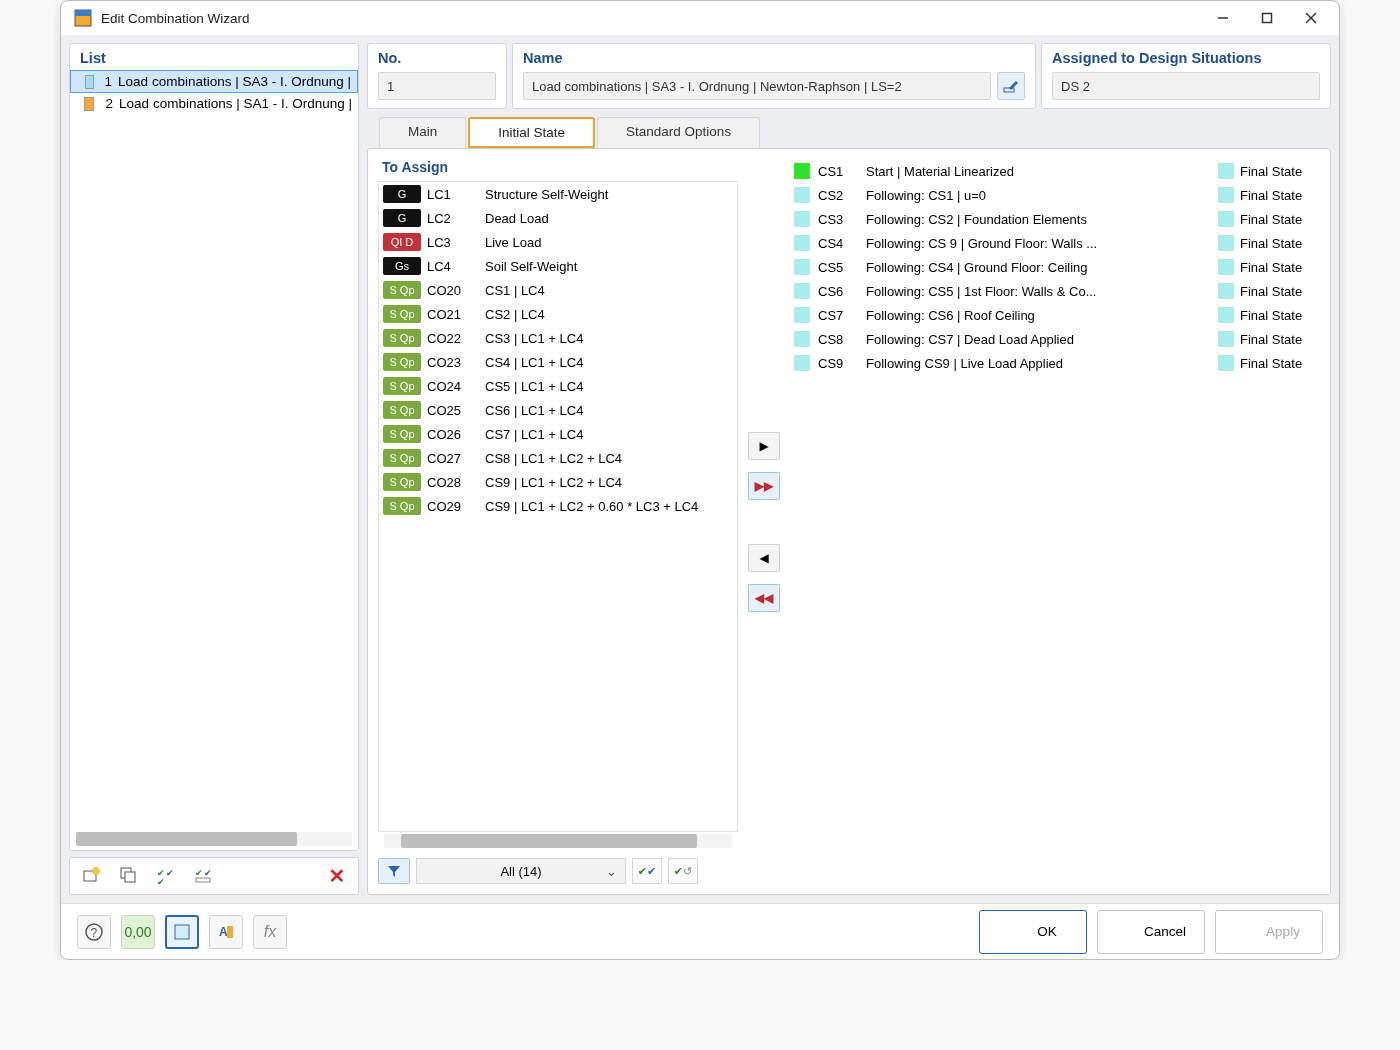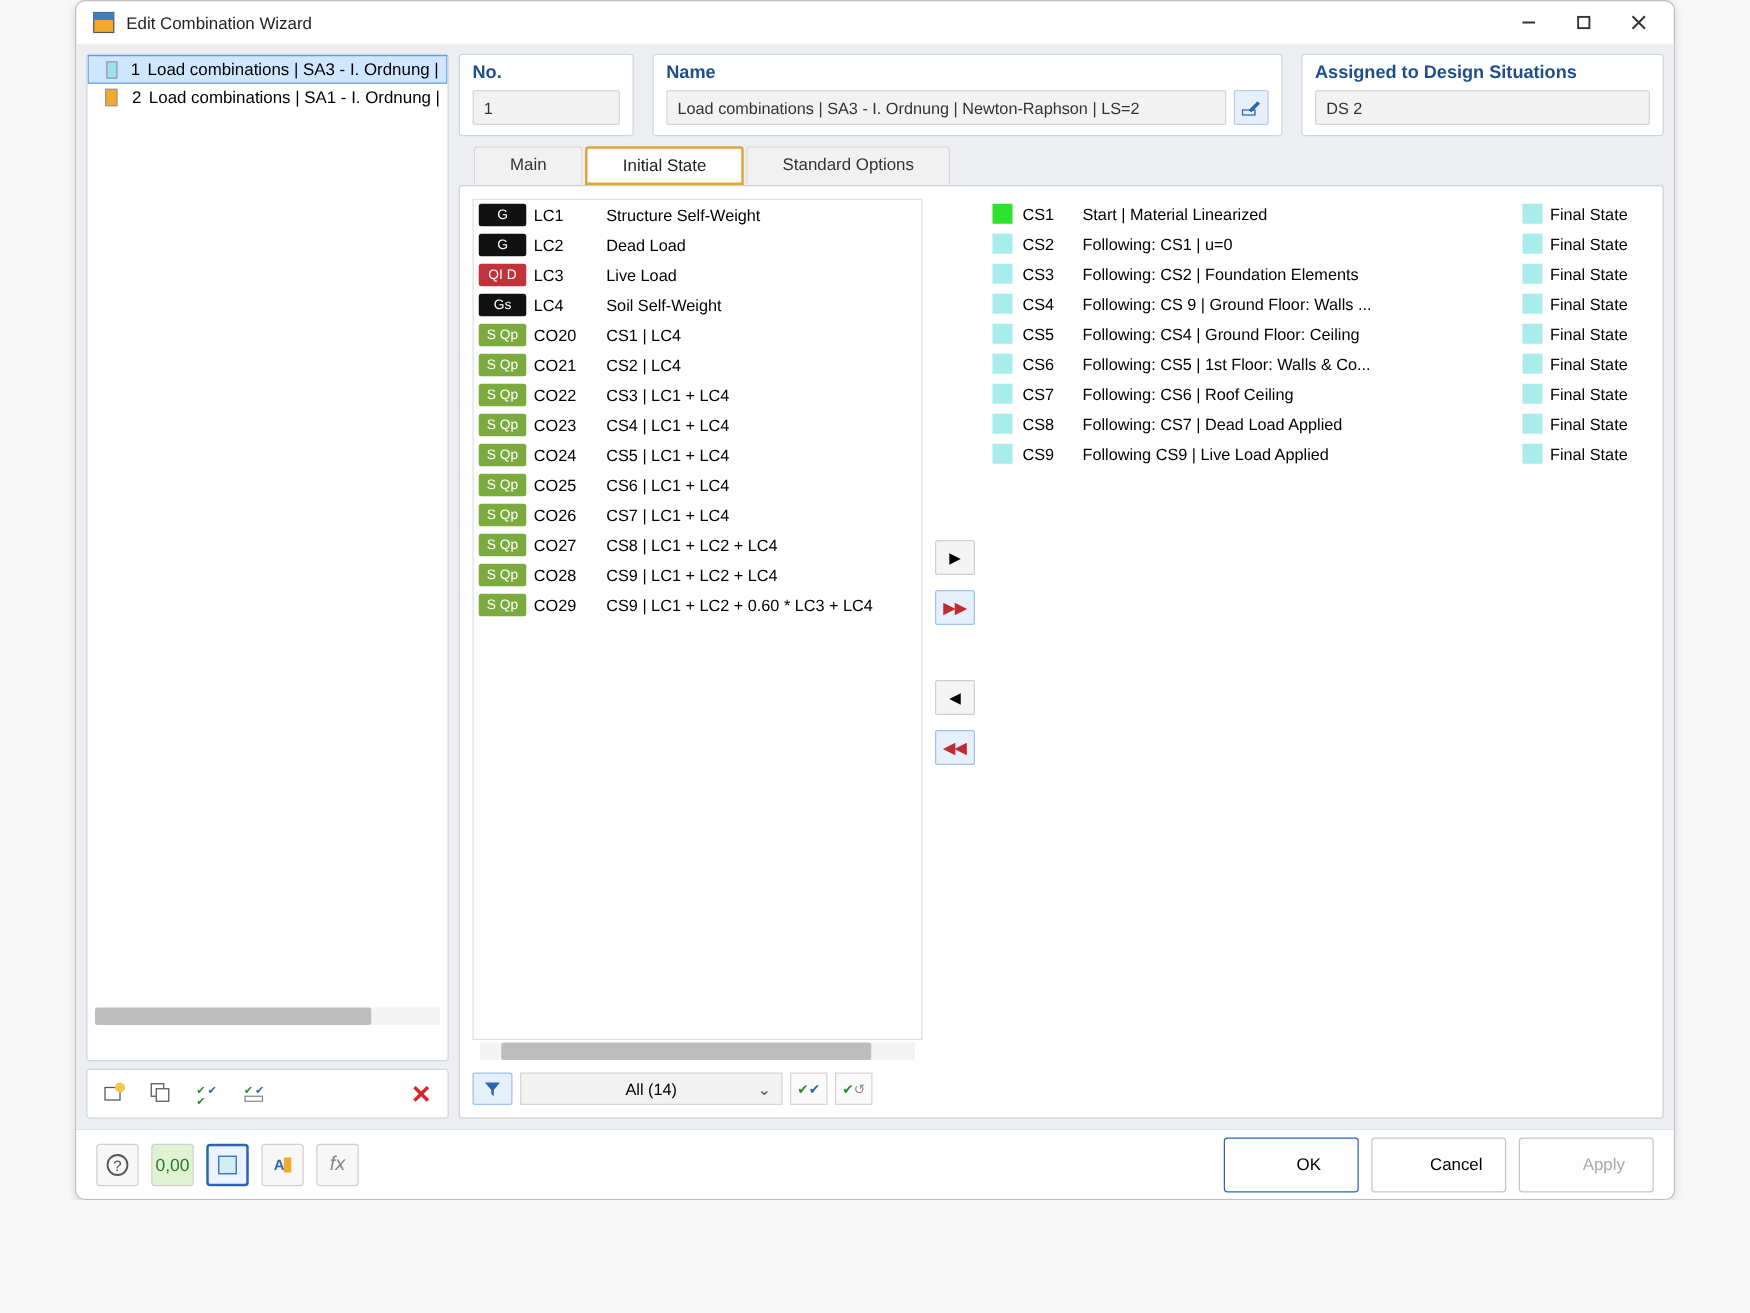--- a/index.html
+++ b/index.html
@@ -19,21 +19,21 @@
   .list-item { display:flex; align-items:center; font-size:13.5px; padding:3px 6px 3px 14px; white-space:nowrap;}
   .list-item.selected { background:#cfe6ff; border:1px solid #5aa1e6;}
   .swatch { width:14px; height:14px; margin-right:8px; border:1px solid #999;}
   .sw-cyan{background:#9fe1f4;} .sw-orange{background:#f2a92e;}
   .list-num{ width:16px; text-align:right; margin-right:6px;}
   .hscroll { height:14px; background:#f4f4f4; margin:2px 6px 4px; position:relative;}
   .hscroll .thumb{ position:absolute; left:0; top:0; height:100%; width:80%; background:#bdbdbd; border-radius:2px;}
   .left-toolbar { background:#fff; border:1px solid #cfd6de; border-radius:3px; height:40px; display:flex; align-items:center; padding:0 6px; gap:8px;}
   .icon-btn { width:30px; height:30px; display:flex; align-items:center; justify-content:center; border-radius:2px;}
   .red-x{ color:#d8222a; font-weight:bold; font-size:20px;}
-  .top-row { display:flex; gap:15px; }
+  .top-row { display:flex; gap:5px; }
   .top-row .panel { padding-bottom:8px;}
   .field-box { margin:2px 10px 0; background:#f2f2f2; border:1px solid #d6d6d6; border-radius:2px; height:28px; display:flex; align-items:center; padding:0 8px; font-size:13px; color:#333;}
   .col-no{ width:140px;} .col-name{flex:1;} .col-ds{width:290px;}
   .name-row{display:flex; align-items:flex-start; gap:6px; margin:2px 10px 0;}
   .name-row .field-box{flex:1; margin:0;}
   .edit-ic{ width:28px; height:28px; border:1px solid #b7cde6; background:#e6f0fb; display:flex; align-items:center; justify-content:center; border-radius:2px;}
   .tabs-area{flex:1; display:flex; flex-direction:column; min-height:0;}
   .tabs{display:flex; padding-left:12px;}
   .tab{padding:6px 28px; font-size:13.5px; background:#f1f1f1; border:1px solid #d6d6d6; border-bottom:none; color:#333; border-radius:3px 3px 0 0; margin-right:2px;}
   .tab.active{background:#fff; border:2px solid #e2a436; color:#222; font-weight:500;}
@@ -99,20 +99,21 @@
           <line x1="1" y1="1" x2="11" y2="11" stroke="#333" stroke-width="1.5"></line>
           <line x1="11" y1="1" x2="1" y2="11" stroke="#333" stroke-width="1.5"></line>
         </svg>
       </div>
   </div>
 
   <div class="body">
 
     <div class="left-col">
       <div class="panel" style="flex:1; display:flex; flex-direction:column;">
+        <div class="panel-hdr">List</div>
         <div class="list-list" id="list-list">
             <div class="list-item selected">
               <span class="swatch sw-cyan"></span>
     <span class="list-num">1</span>
     <span>Load combinations | SA3 - I. Ordnung |</span>
             </div>
             <div class="list-item">
               <span class="swatch sw-orange"></span>
     <span class="list-num">2</span>
     <span>Load combinations | SA1 - I. Ordnung |</span>
@@ -182,20 +183,21 @@
 
       <div class="tabs-area">
         <div class="tabs">
           <div class="tab">Main</div>
           <div class="tab active">Initial State</div>
           <div class="tab">Standard Options</div>
         </div>
         <div class="tab-body">
 
           <div class="assign-col" style="max-width:360px;">
+            <div class="sub-hdr">To Assign</div>
             <div class="tbl" id="to-assign-tbl">
                 <div class="row">
                   <span class="tag g">G</span>
     <span class="c-id">LC1</span>
     <span class="c-desc">Structure Self-Weight</span>
                 </div>
                 <div class="row">
                   <span class="tag g">G</span>
     <span class="c-id">LC2</span>
     <span class="c-desc">Dead Load</span>

